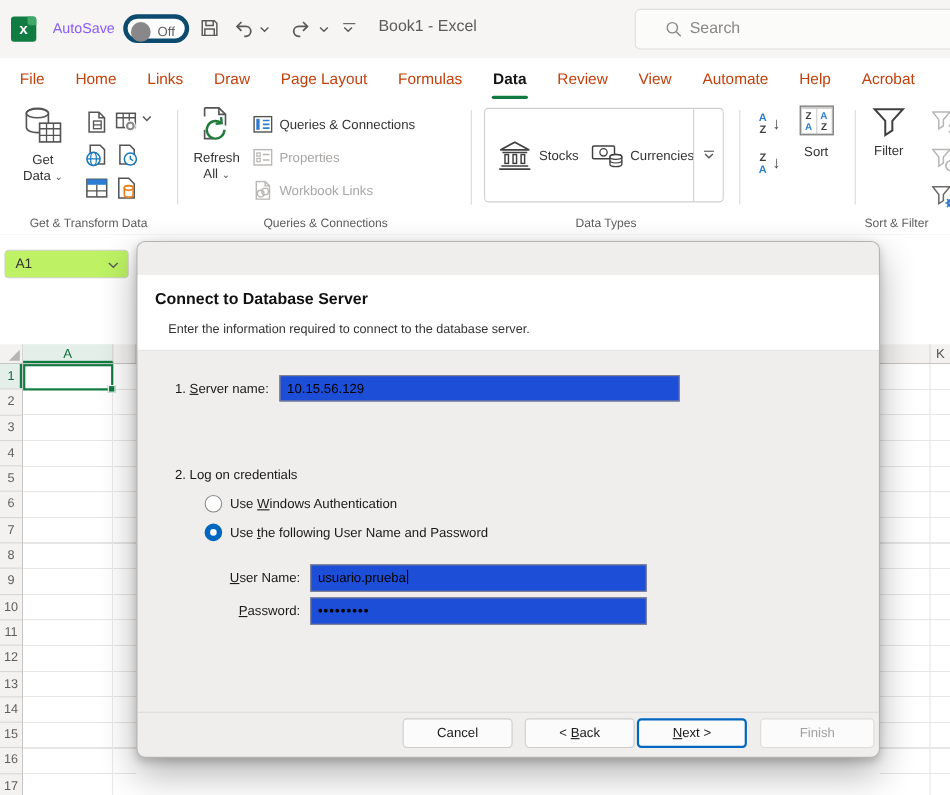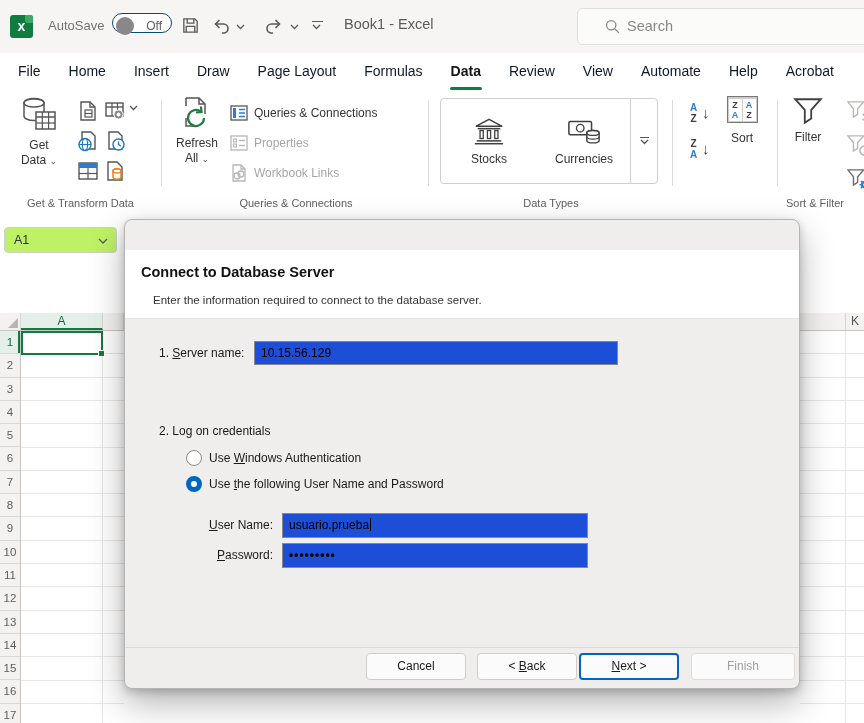--- a/index.html
+++ b/index.html
@@ -6,49 +6,49 @@
   body { background:#ddd; }
   #app {
     position:relative; width:864px; height:723px; overflow:hidden;
     background:#fff; font-family:"Liberation Sans", sans-serif; color:#333;
   }
   
   #titlebar { position:absolute; left:0; top:0; width:864px; height:53px; background:#f6f5f4; }
   .xl-logo { position:absolute; left:10px; top:15px; width:23px; height:23px; background:#107C41; border-radius:3px;
     color:#fff; font-weight:bold; font-size:14px; text-align:center; line-height:23px; }
   .xl-logo::after { content:""; position:absolute; right:0; top:0; width:8px; height:8px; background:#3fa866; border-radius:0 3px 0 3px; }
-  #autosave-label { position:absolute; left:48px; top:18px; font-size:13px; color:#737373; }
-  #autosave-toggle { position:absolute; left:112px; top:13px; width:60px; height:20px; border:1px solid #0c4a6e; border-radius:13px; background:#fdfdfd; }
+  #autosave-label { position:absolute; left:48px; top:18px; font-size:13px; color:#8b5cf6; }
+  #autosave-toggle { position:absolute; left:112px; top:13px; width:60px; height:26px; border:4px solid #0c4a6e; border-radius:13px; background:#fdfdfd; }
   #autosave-knob { position:absolute; left:3px; top:3px; width:18px; height:18px; border-radius:50%; background:#89878a; }
   #autosave-state { position:absolute; right:9px; top:5px; font-size:12px; color:#616161; }
   .qat-icon { position:absolute; top:16px; }
   .qat-caret { position:absolute; top:24px; }
   #more-commands { position:absolute; left:312px; top:21px; width:11px; }
   #more-commands .bar { border-top:1.5px solid #5a5a5a; margin-bottom:2px; }
   #doc-title { position:absolute; left:344px; top:16px; font-size:14.5px; color:#5c5b5a; }
   #search-box { position:absolute; left:577px; top:8px; width:300px; height:37px; background:#fbfbfa; border:1px solid #e1dfdd; border-radius:5px; }
   #search-box svg { position:absolute; left:26px; top:9px; }
   #search-placeholder { position:absolute; left:49px; top:9px; font-size:14.5px; color:#8a8886; }
   
   #tabrow { position:absolute; left:0; top:53px; width:864px; height:39px; background:#fff; display:flex; padding-left:4px; }
-  .tab { padding:0 14px; font-size:14px; line-height:37px; color:#0f172a; white-space:nowrap; position:relative; }
+  .tab { padding:0 14px; font-size:14px; line-height:37px; color:#c2410c; white-space:nowrap; position:relative; }
   .tab.active { color:#151515; font-weight:bold; }
   .tab.active::after { content:""; position:absolute; left:13px; right:13px; bottom:2px; height:3px; background:#107C41; border-radius:2px; }
   
   #ribbon { position:absolute; left:0; top:92px; width:864px; height:122px; background:#fff; border-bottom:1px solid #d8d6d4; }
   .vsep { position:absolute; top:8px; height:86px; width:1px; background:#dddbd9; }
   .grouplabel { position:absolute; top:105px; font-size:11px; color:#605e5c; text-align:center; white-space:nowrap; }
   .bigbtn { position:absolute; top:4px; display:flex; flex-direction:column; align-items:center; }
   .bigbtn .lbl { font-size:12px; color:#333; line-height:15px; text-align:center; white-space:nowrap; }
   .caret { font-size:9px; color:#555; }
   .smallicon { position:absolute; width:22px; height:22px; }
   .ribrow { position:absolute; left:230px; display:flex; align-items:center; gap:6px; height:22px; font-size:12px; color:#333; white-space:nowrap; }
   .ribrow.disabled { color:#a8a6a4; }
   #datatypes-gallery { position:absolute; left:440px; top:6px; width:218px; height:86px; border:1px solid #d1cfcd; border-radius:4px; background:#fff; }
-  .dt-item { position:absolute; top:0; height:84px; display:flex; flex-direction:column; align-items:center; justify-content:center; gap:6px; font-size:12px; color:#333; }
+  .dt-item { position:absolute; top:0; height:84px; display:flex; align-items:center; justify-content:center; gap:6px; font-size:12px; color:#333; }
   #dt-overflow { position:absolute; right:0; top:0; width:27px; height:84px; border-left:1px solid #d1cfcd; display:flex; flex-direction:column; align-items:center; justify-content:center; }
   #dt-overflow .bar { width:9px; border-top:1.5px solid #555; margin-bottom:1px; }
   .azicon { position:absolute; width:30px; height:28px; }
   .azicon .col { position:absolute; left:0; top:0; width:13px; text-align:center; font-size:10px; font-weight:bold; line-height:11px; }
   .azicon .arrow { position:absolute; left:15px; top:2px; font-size:15px; color:#444; }
   .blue { color:#2b7cd3; } .dark { color:#404040; }
   .sorticon { display:flex; border:1px solid #777; background:#cfcdcb; padding:2px 1px 1px 1px; gap:1px; }
   .sorticon .cell { width:13px; background:#fff; font-size:9px; font-weight:bold; line-height:10px; text-align:center; padding:1px 0; }
   
   #fxstrip { position:absolute; left:0; top:213px; width:864px; height:100px; background:#fff; }
@@ -140,21 +140,21 @@
         <circle cx="8.5" cy="8.5" r="5.5" fill="none" stroke="#8a8886" stroke-width="1.5"></circle>
         <line x1="12.8" y1="12.8" x2="17.5" y2="17.5" stroke="#8a8886" stroke-width="1.5"></line>
       </svg>
       <span id="search-placeholder">Search</span>
     </div>
   </div>
 
   <div id="tabrow">
       <div class="tab">File</div>
       <div class="tab">Home</div>
-      <div class="tab">Insert</div>
+      <div class="tab">Links</div>
       <div class="tab">Draw</div>
       <div class="tab">Page Layout</div>
       <div class="tab">Formulas</div>
       <div class="tab active">Data</div>
       <div class="tab">Review</div>
       <div class="tab">View</div>
       <div class="tab">Automate</div>
       <div class="tab">Help</div>
       <div class="tab">Acrobat</div>
     </div>

